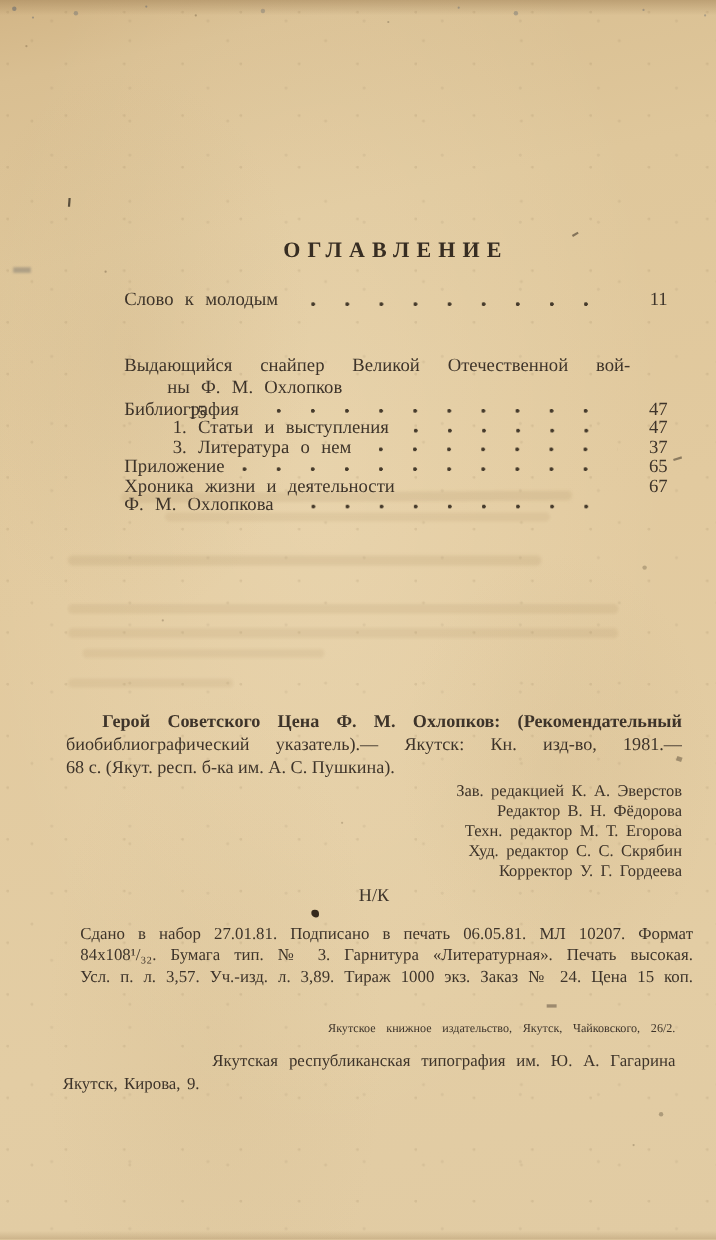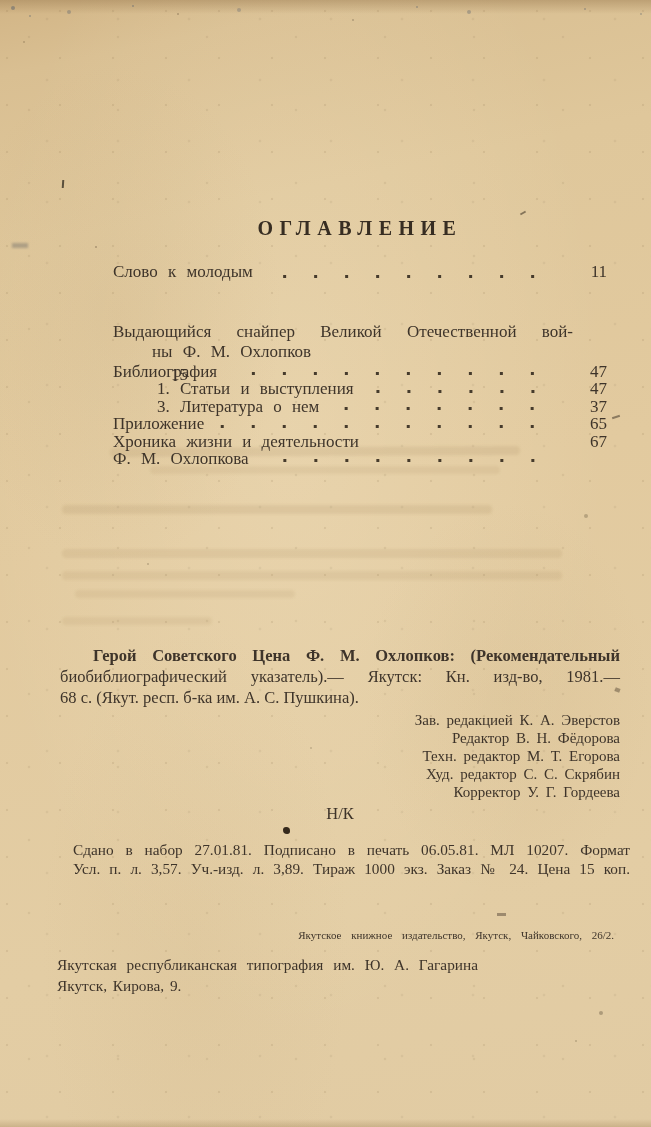--- a/index.html
+++ b/index.html
@@ -72,21 +72,21 @@
     font-size:15px;line-height:18px;word-spacing:3px;}
   .staff div{white-space:nowrap;}
 
   .nk{position:absolute;left:60px;top:804px;width:560px;text-align:center;font-size:16.5px;}
 
   .printinfo{position:absolute;left:57px;top:840px;width:557px;font-size:15.3px;line-height:19.3px;margin-left:16px;}
   .printinfo .center{text-align:center;text-align-last:center;}
 
   .publisher{position:absolute;left:57px;top:929px;width:557px;text-align:right;
     font-size:11px;word-spacing:7px;}
-  .printing1{position:absolute;left:57px;top:956px;width:557px;text-align:left;
+  .printing1{position:absolute;left:57px;top:956px;width:557px;text-align:right;
     font-size:15.3px;word-spacing:6px;}
   .printing2{position:absolute;left:57px;top:977px;width:557px;
     font-size:15.3px;word-spacing:2px;}
 </style>
 </head>
 <body>
 
 <div class="page">
   <div class="grain"></div>
   <div class="top-edge"></div>
@@ -170,19 +170,20 @@
     <div>Редактор В. Н. Фёдорова</div>
     <div>Техн. редактор М. Т. Егорова</div>
     <div>Худ. редактор С. С. Скрябин</div>
     <div>Корректор У. Г. Гордеева</div>
   </div>
 
   <div class="nk">Н/К</div>
 
   <div class="printinfo">
     <p class="b-line jst">Сдано в набор 27.01.81. Подписано в печать 06.05.81. МЛ 10207. Формат</p>
+    <p class="b-line jst">84х108¹/₃₂. Бумага тип. № 3. Гарнитура «Литературная». Печать высокая.</p>
     <p class="b-line jst">Усл. п. л. 3,57. Уч.-изд. л. 3,89. Тираж 1000 экз. Заказ № 24. Цена 15 коп.</p>
   </div>
 
   <div class="publisher">Якутское книжное издательство, Якутск, Чайковского, 26/2.</div>
   <div class="printing1">Якутская республиканская типография им. Ю. А. Гагарина</div>
   <div class="printing2">Якутск, Кирова, 9.</div>
 </div>
 
 </body></html>

